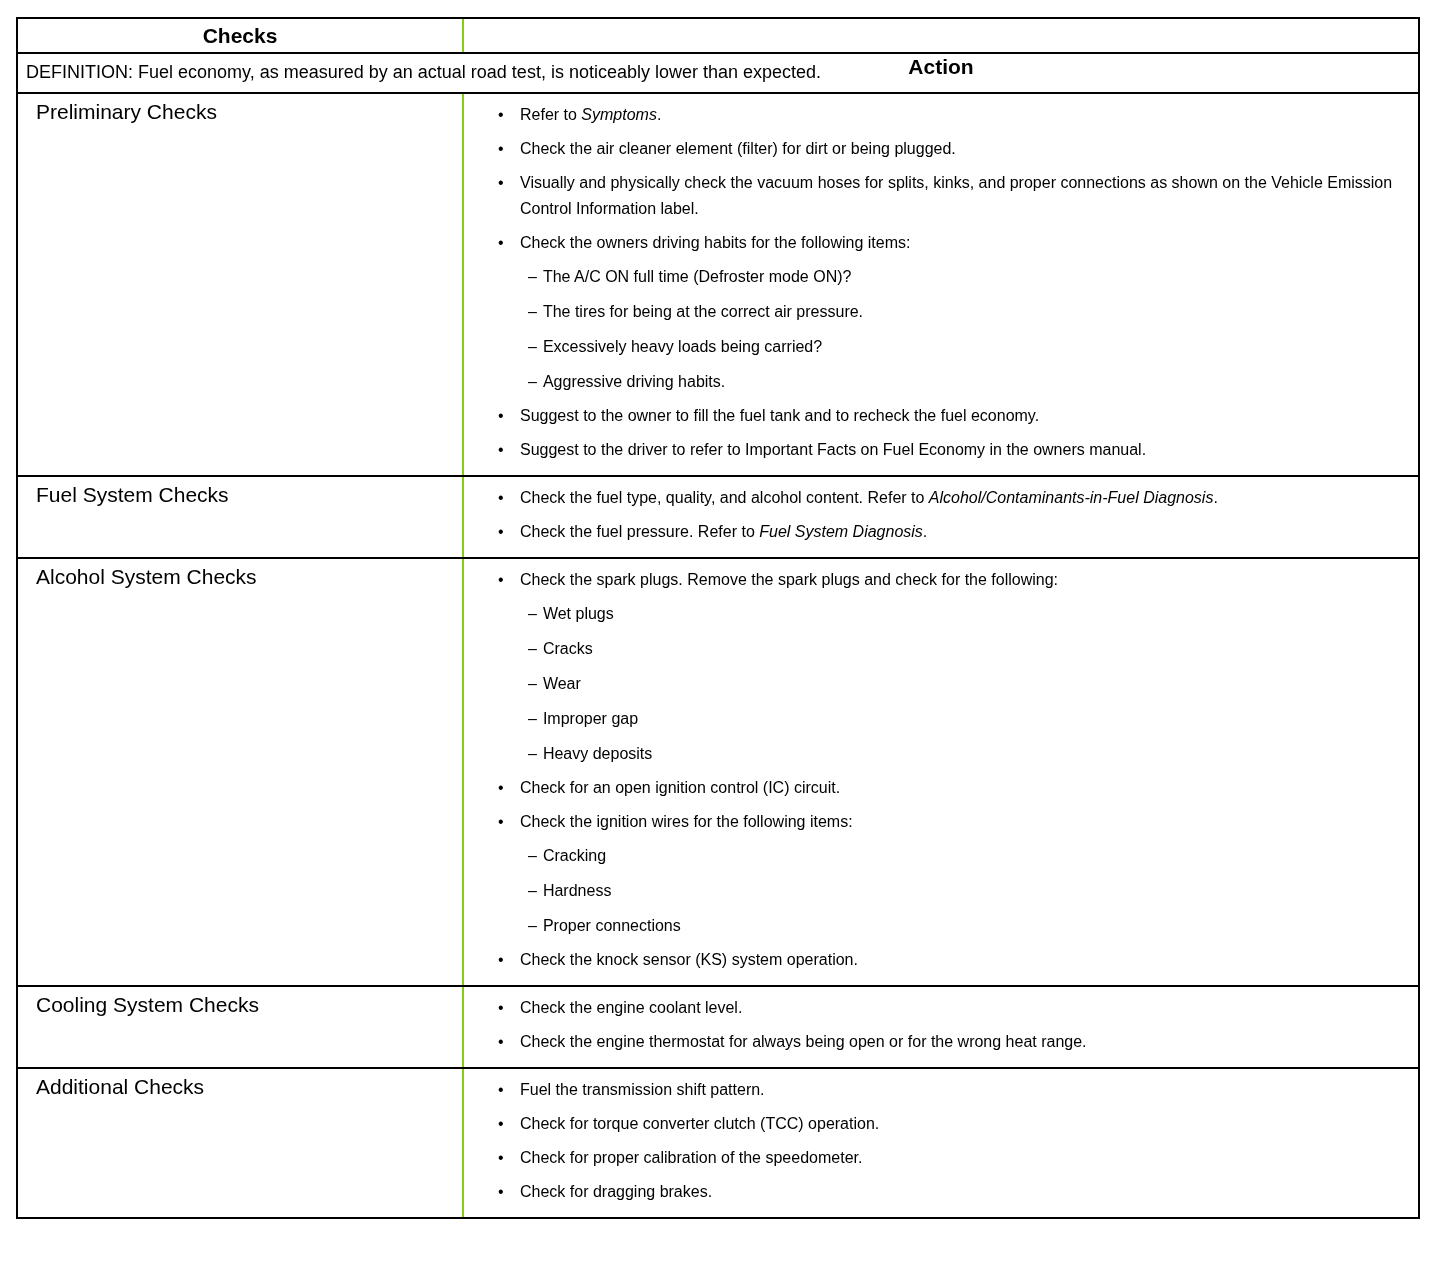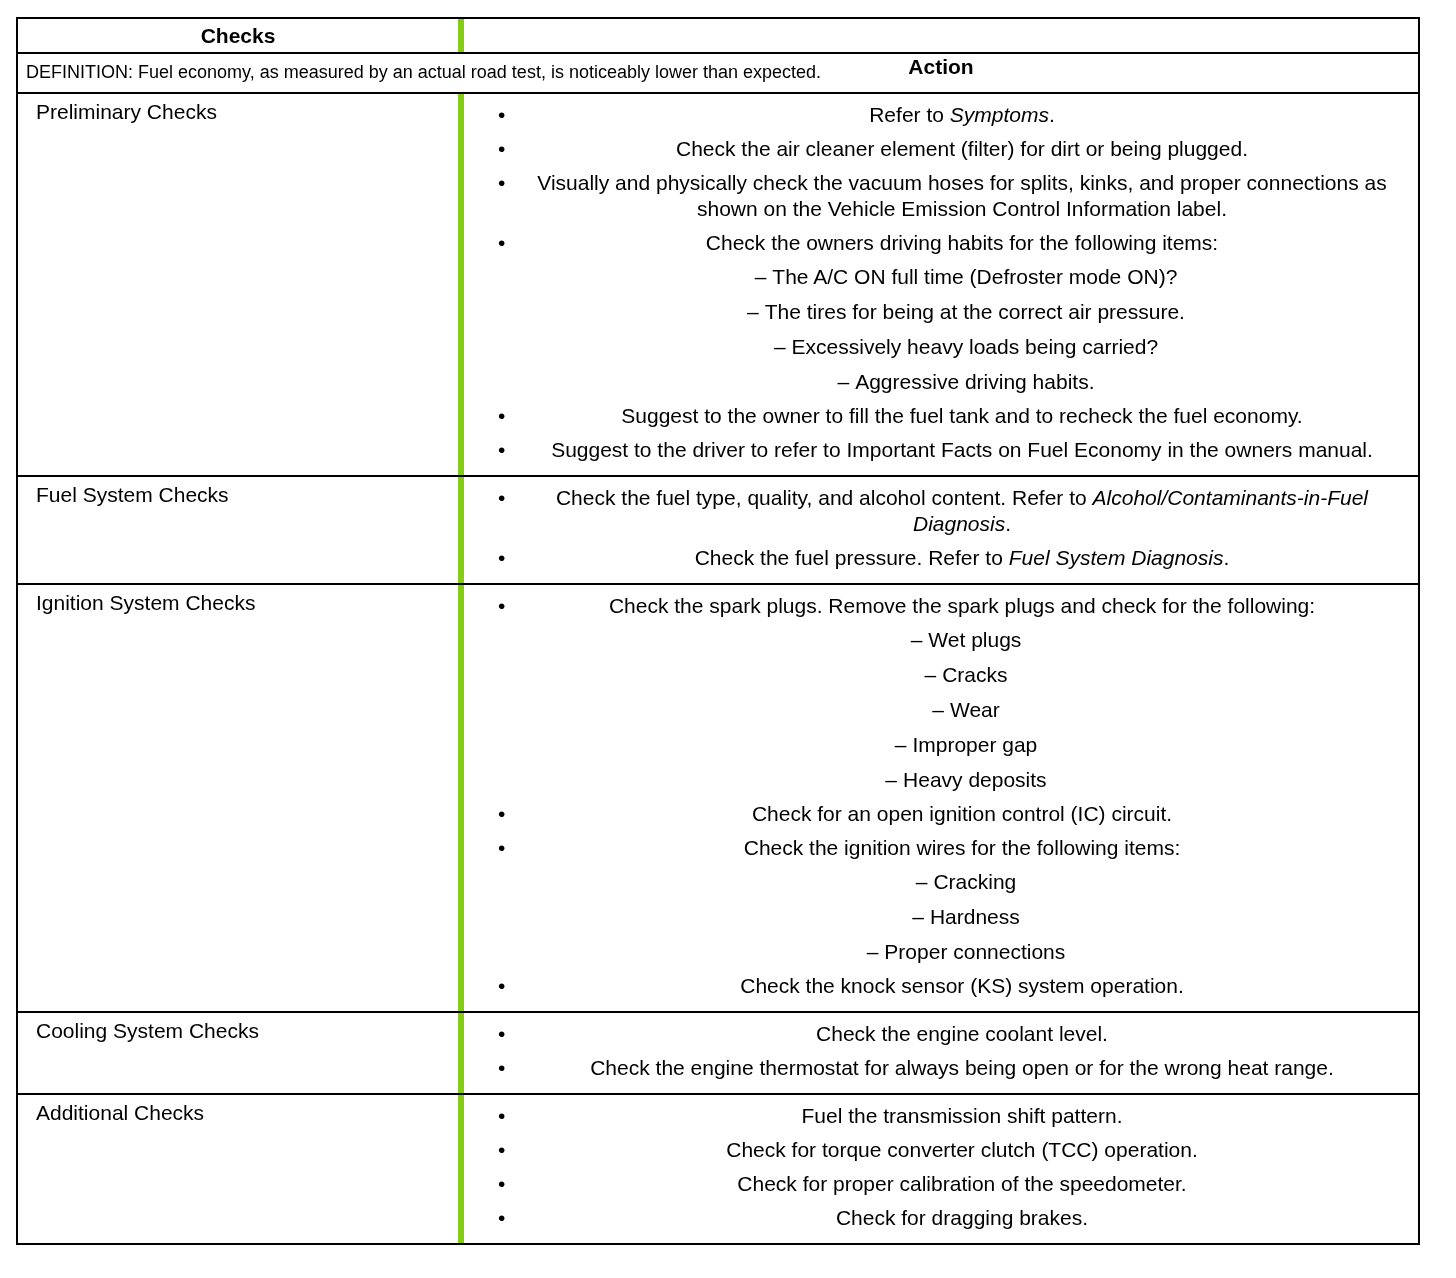--- a/index.html
+++ b/index.html
@@ -5,24 +5,24 @@
     html, body { margin: 0; padding: 0; background: #ffffff; }
     body { width: 1456px; height: 1278px; position: relative; overflow: hidden;
            font-family: "Liberation Sans", sans-serif; color: #000; }
     .tbl { position: absolute; left: 16px; top: 17px; width: 1404px;
            border: 2px solid #000; box-sizing: border-box; }
     .row { display: flex; border-top: 2px solid #000; box-sizing: border-box; }
     .row:first-child { border-top: none; }
     .hdr { height: 33px; }
     .hdr .c1, .hdr .c2 { font-weight: bold; font-size: 21px; text-align: center;
                          display: flex; align-items: center; justify-content: center; }
-    .c1 { width: 446px; border-right: 6px solid #84cc16; box-sizing: border-box;
+    .c1 { width: 446px; border-right: 2px solid #84cc16; box-sizing: border-box;
           font-size: 21px; padding: 6px 0 0 18px; }
     .hdr .c1 { padding: 0; }
-    .c2 { flex: 1; font-size: 21px; padding: 4px 14px 4px 34px; box-sizing: border-box; text-align: center; }
+    .c2 { flex: 1; font-size: 16px; padding: 4px 14px 4px 34px; box-sizing: border-box; }
     .hdr .c2 { padding: 0; margin-top: 48px; }
     .def { font-size: 18px; padding: 8px 0 6px 8px; height: 38px; box-sizing: border-box; }
     ul.bul { list-style: none; margin: 0; padding: 0; }
     ul.bul > li { position: relative; padding-left: 22px; line-height: 26px; margin: 4px 0 8px 0; }
     ul.bul > li::before { content: "\2022"; position: absolute; left: 0; top: 0; }
     ul.sub { list-style: none; margin: 8px 0 0 0; padding: 0; }
     ul.sub > li { line-height: 26px; margin: 0 0 9px 8px; }
     ul.sub > li:last-child { margin-bottom: 0; }
     .dash { margin-right: 6px; }
     i { font-style: italic; }
@@ -60,21 +60,21 @@
     <div class="row">
       <div class="c1">Fuel System Checks</div>
       <div class="c2">
         <ul class="bul">
           <li><span>Check the fuel type, quality, and alcohol content. Refer to </span><i>Alcohol/Contaminants-in-Fuel Diagnosis</i><span>.</span></li>
           <li><span>Check the fuel pressure. Refer to </span><i>Fuel System Diagnosis</i><span>.</span></li>
         </ul>
       </div>
     </div>
     <div class="row">
-      <div class="c1">Ignition System Checks</div>
+      <div class="c1">Alcohol System Checks</div>
       <div class="c2">
         <ul class="bul">
           <li><span>Check the spark plugs. Remove the spark plugs and check for the following:</span><ul class="sub">
               <li><span class="dash">–</span><span>Wet plugs</span></li>
               <li><span class="dash">–</span><span>Cracks</span></li>
               <li><span class="dash">–</span><span>Wear</span></li>
               <li><span class="dash">–</span><span>Improper gap</span></li>
               <li><span class="dash">–</span><span>Heavy deposits</span></li>
             </ul></li>
           <li><span>Check for an open ignition control (IC) circuit.</span></li>

